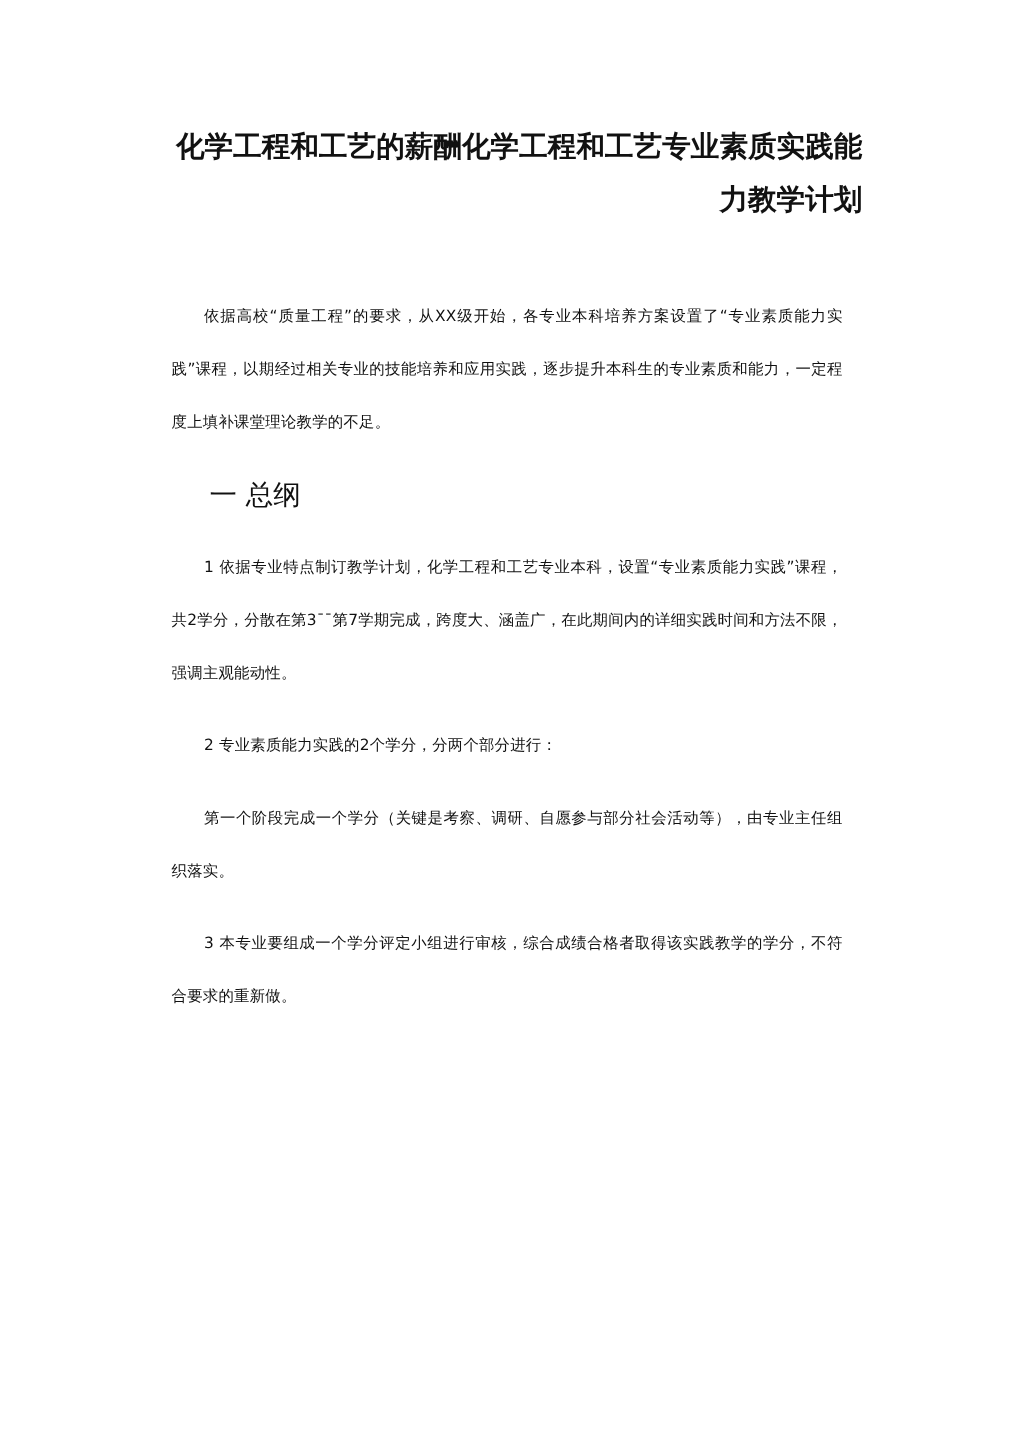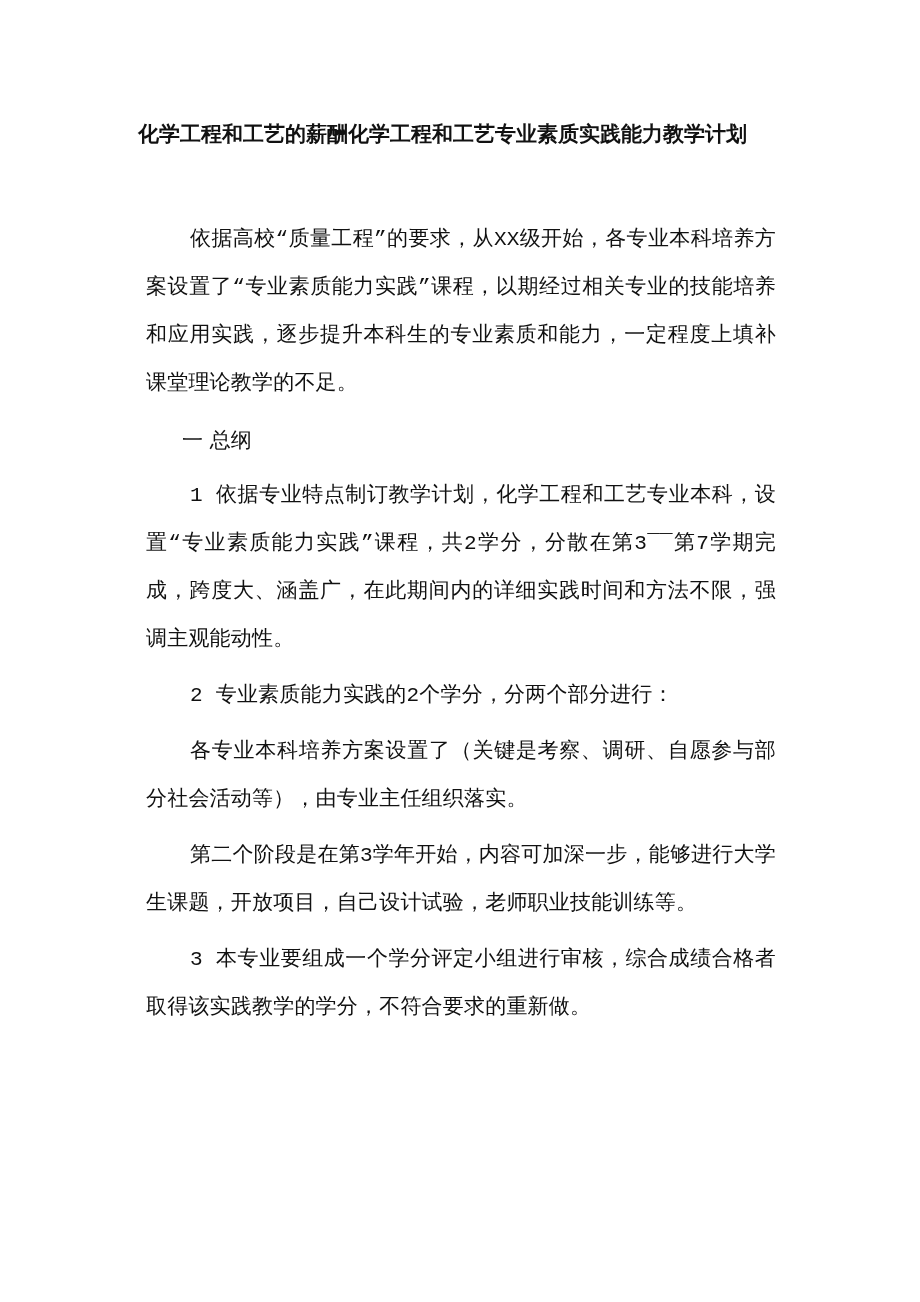--- a/index.html
+++ b/index.html
@@ -3,34 +3,33 @@
   <meta charset="utf-8">
   <style>
     html, body { margin: 0; padding: 0; background: #ffffff; }
     body { width: 920px; height: 1302px; overflow: hidden; position: relative; }
     .page {
       position: absolute; left: 138px; top: 110px; width: 646px;
       color: #111111;
       font-family: "DejaVu Sans", "Liberation Sans", sans-serif;
     }
     .title {
-      font-size: 21px; font-weight: bold; text-align: left;
+      font-size: 26px; font-weight: bold; text-align: right;
       line-height: 48px; margin: 0 0 58px 0; letter-spacing: 0px;
     }
     .para {
-      font-size: 21px; line-height: 48px; margin: 8px;
-      text-align: justify; text-indent: 2.1em; letter-spacing: 0.2px; font-family: Liberation Mono, monospace;
+      font-size: 14px; line-height: 48px; margin: 18px;
+      text-align: justify; text-indent: 2.1em; letter-spacing: 0.2px;
     }
-    .heading { font-size: 21px; line-height: 48px; margin: 0; text-indent: 2.1em; }
+    .heading { font-size: 25px; line-height: 48px; margin: 0; text-indent: 2.1em; }
   </style>
 </head>
 <body>
 
 <div class="page">
   <h1 class="title">化学工程和工艺的薪酬化学工程和工艺专业素质实践能力教学计划</h1>
   <p class="para">依据高校“质量工程”的要求，从XX级开始，各专业本科培养方案设置了“专业素质能力实践”课程，以期经过相关专业的技能培养和应用实践，逐步提升本科生的专业素质和能力，一定程度上填补课堂理论教学的不足。</p>
   <p class="heading">一 总纲</p>
   <p class="para">1 依据专业特点制订教学计划，化学工程和工艺专业本科，设置“专业素质能力实践”课程，共2学分，分散在第3¯¯第7学期完成，跨度大、涵盖广，在此期间内的详细实践时间和方法不限，强调主观能动性。</p>
   <p class="para">2 专业素质能力实践的2个学分，分两个部分进行：</p>
-  <p class="para">各专业本科培养方案设置了（关键是考察、调研、自愿参与部分社会活动等），由专业主任组织落实。</p>
-  <p class="para">第二个阶段是在第3学年开始，内容可加深一步，能够进行大学生课题，开放项目，自己设计试验，老师职业技能训练等。</p>
+  <p class="para">第一个阶段完成一个学分（关键是考察、调研、自愿参与部分社会活动等），由专业主任组织落实。</p>
   <p class="para">3 本专业要组成一个学分评定小组进行审核，综合成绩合格者取得该实践教学的学分，不符合要求的重新做。</p>
 </div>
 
 </body></html>

